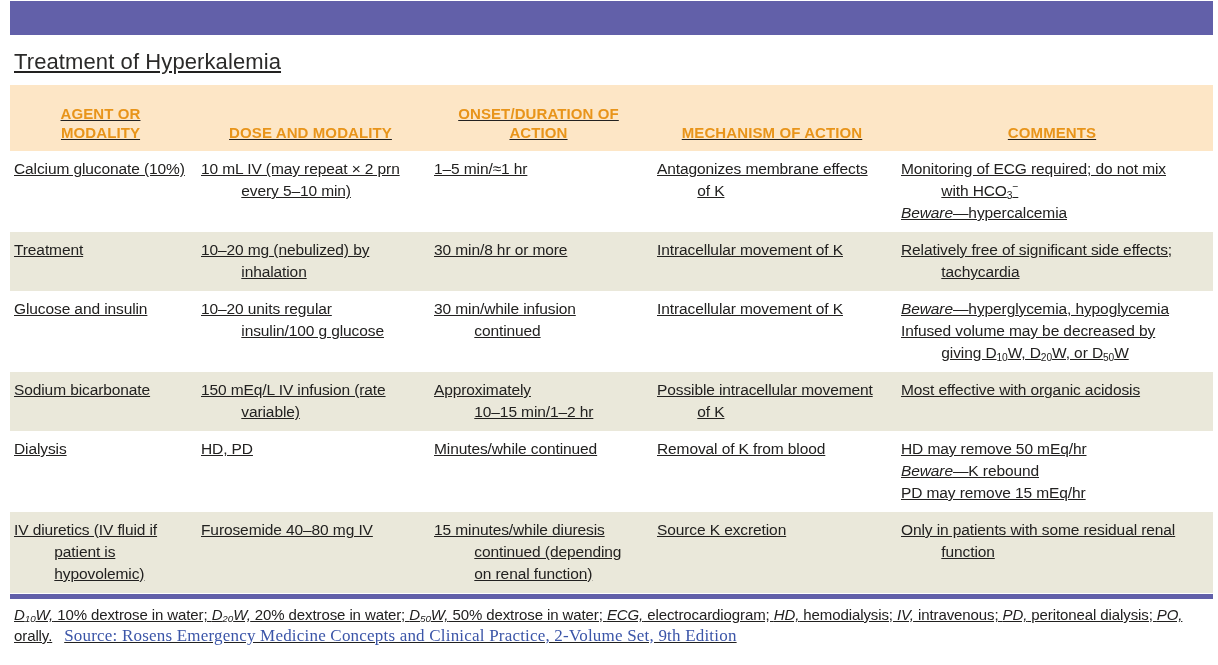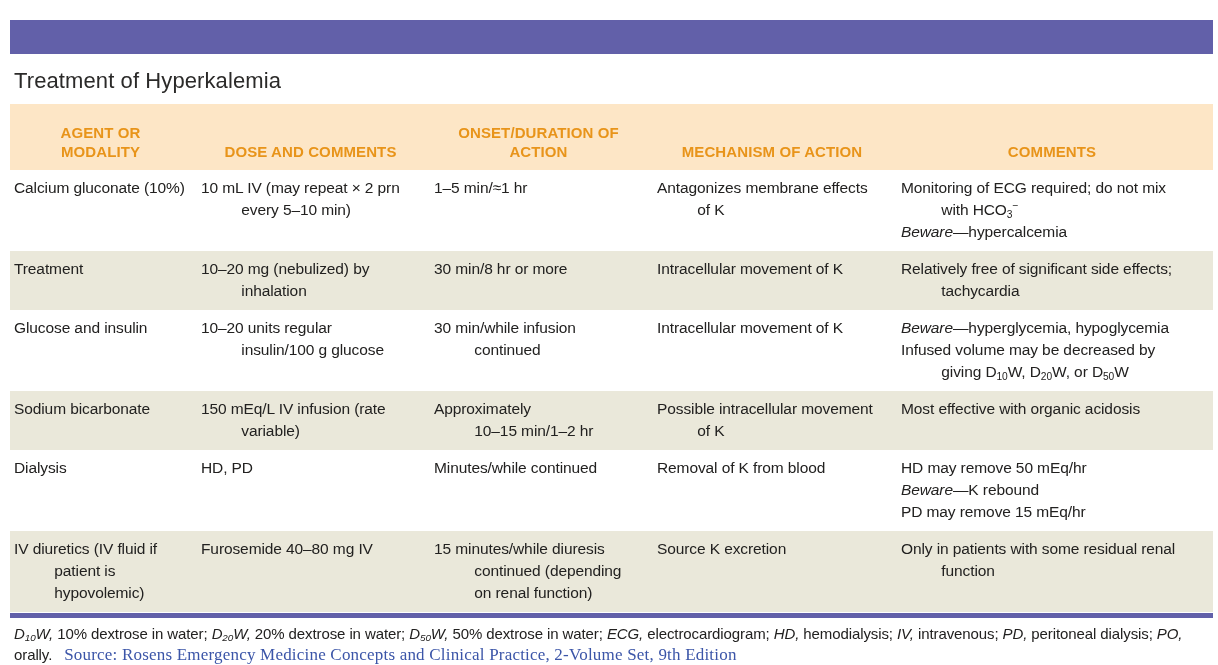--- a/index.html
+++ b/index.html
@@ -4,21 +4,21 @@
 <style>
   * { box-sizing: border-box; }
   html, body { margin: 0; padding: 0; }
   body {
     width: 1218px; height: 665px;
     background: #ffffff;
     font-family: "Liberation Sans", sans-serif;
     color: #222120;
     overflow: hidden;
   }
-  .page { padding-top: 20px; }
+  .page { padding-top: 1px; text-decoration: underline; }
   .top-bar {
     margin-left: 10px;
     width: 1203px; height: 34px;
     background: var(--purple, #6260a9);
   }
   h1.title {
     margin: 13px 0 10px 14px;
     font-size: 22px;
     font-weight: 400;
     line-height: 27px;
@@ -103,21 +103,21 @@
       <col style="width:187px">
       <col style="width:233px">
       <col style="width:223px">
       <col style="width:244px">
       <col style="width:316px">
     </colgroup>
     <thead>
       <tr>
           <th>AGENT OR
 MODALITY</th>
-          <th>DOSE AND COMMENTS</th>
+          <th>DOSE AND MODALITY</th>
           <th>ONSET/DURATION OF
 ACTION</th>
           <th>MECHANISM OF ACTION</th>
           <th>COMMENTS</th>
         </tr>
     </thead>
     <tbody>
         <tr>
           <td>
             <div class="cp">Calcium gluconate (10%)</div>

